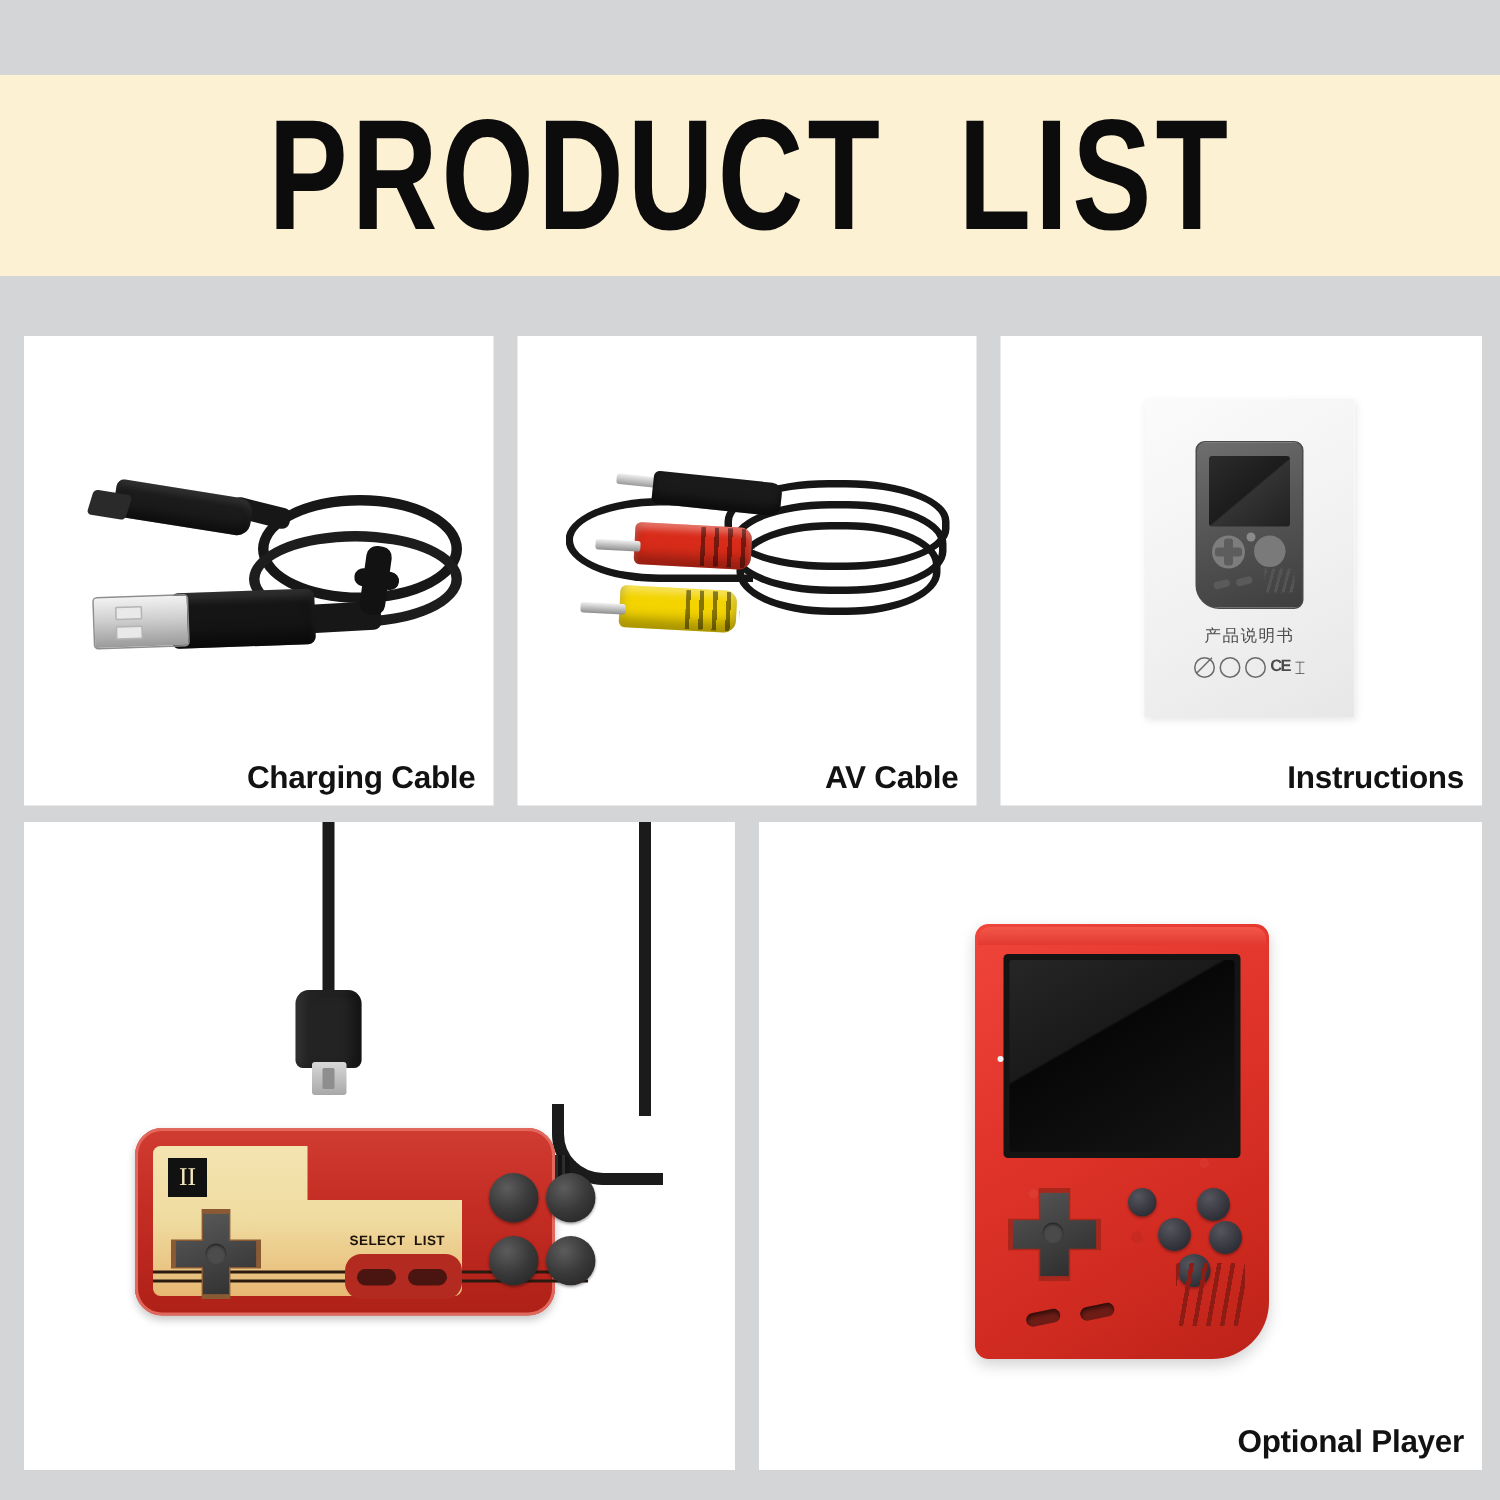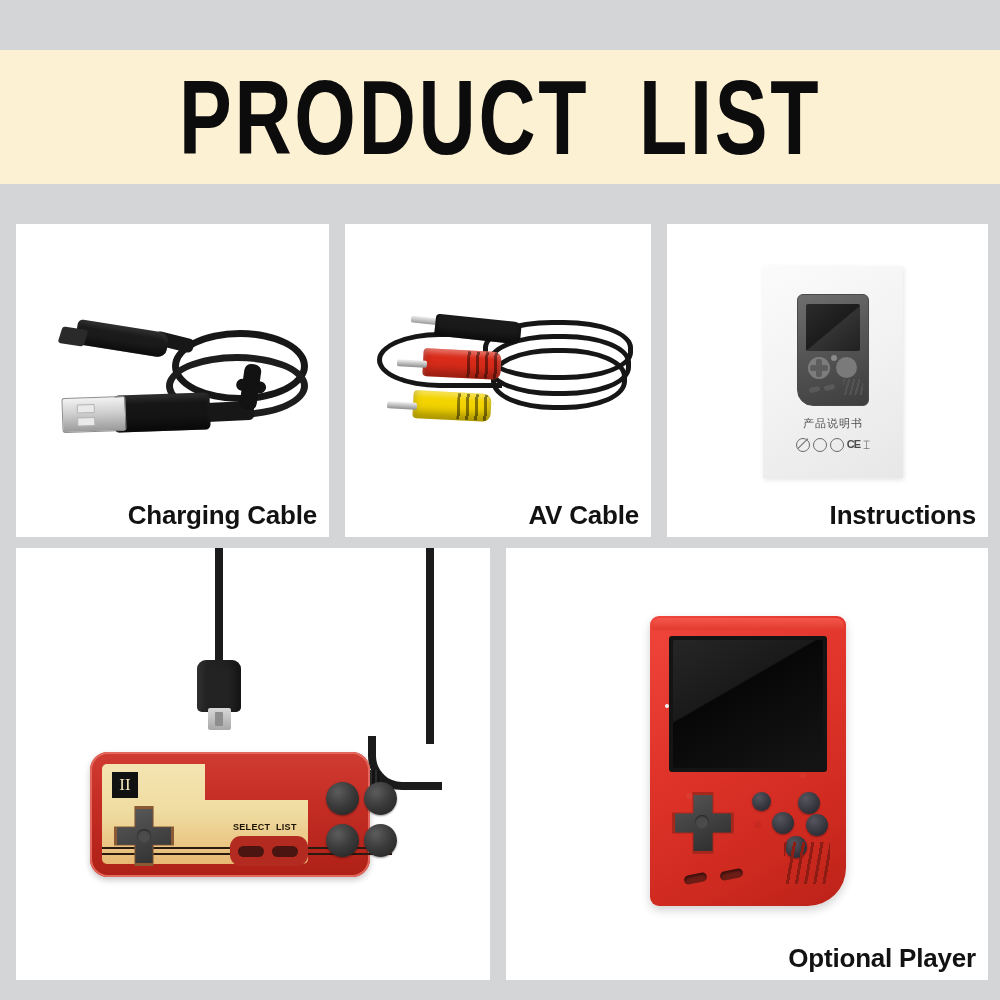--- a/index.html
+++ b/index.html
@@ -41,21 +41,21 @@
   
   .card {
     position: absolute;
     background: #ffffff;
     overflow: hidden;
   }
   .card-label {
     position: absolute;
     right: 12px;
     bottom: 6px;
-    font-size: 26px;
+    font-size: 21px;
     font-weight: bold;
     color: #121212;
     letter-spacing: -0.2px;
     white-space: nowrap;
   }
   .stage {
     position: absolute;
     inset: 0;
   }
 

